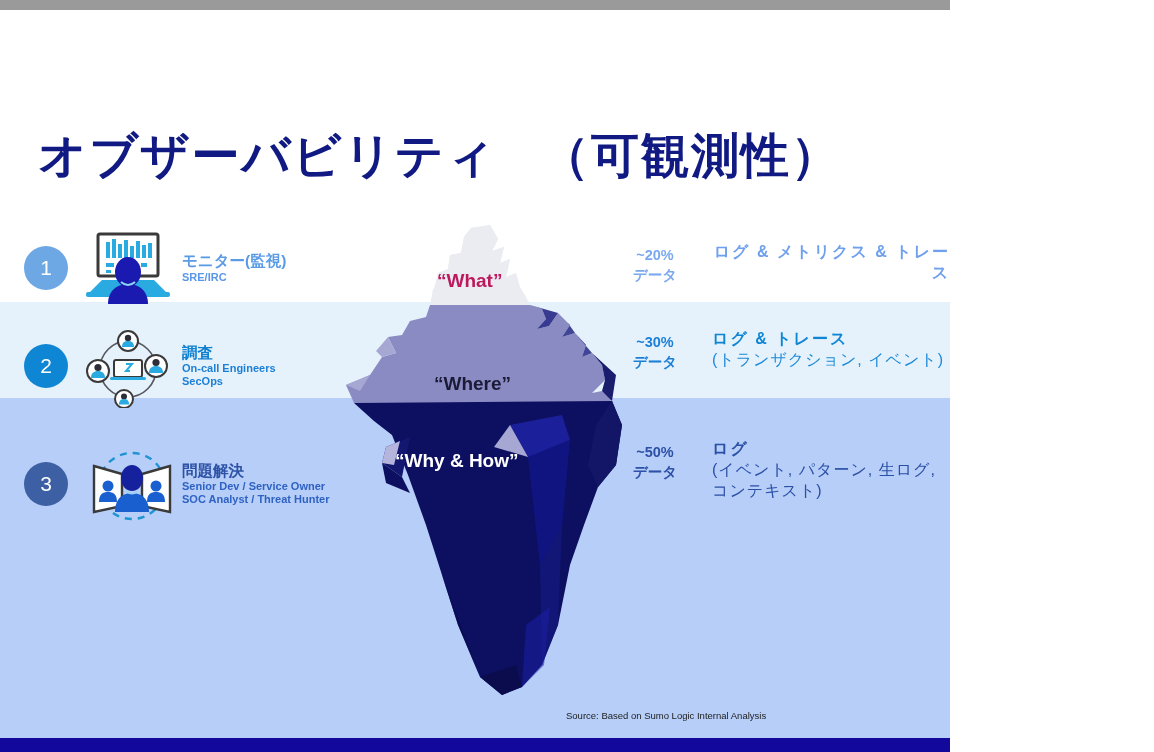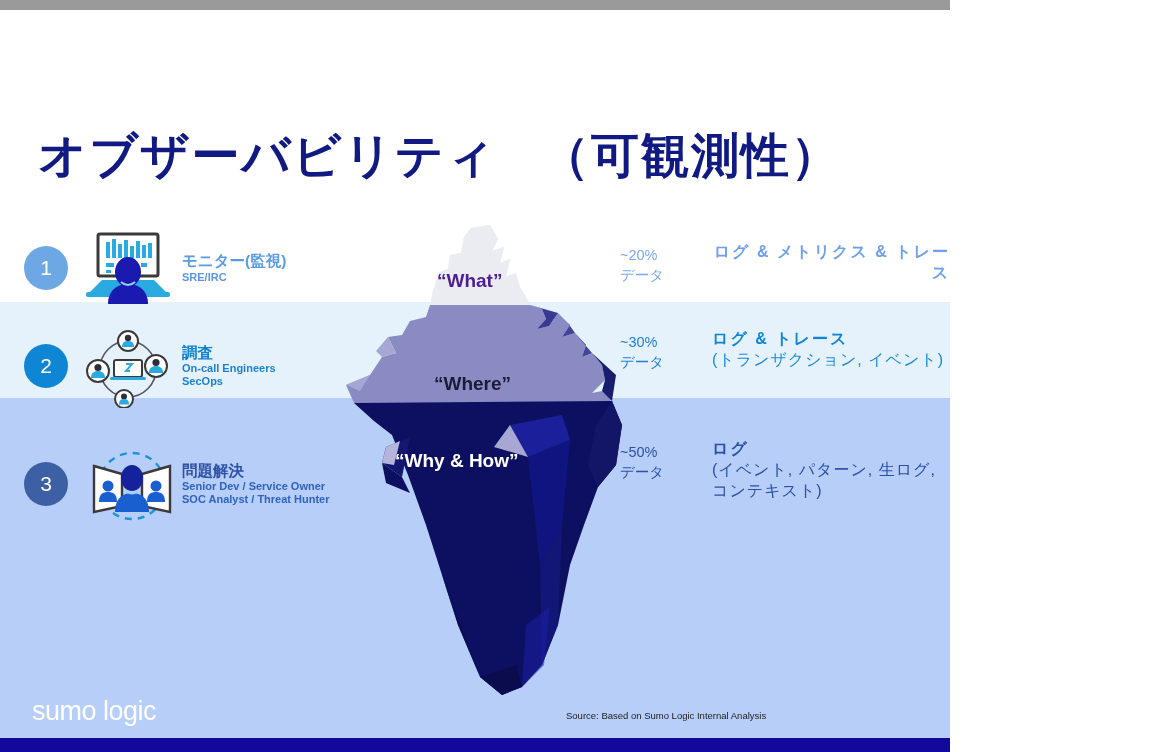--- a/index.html
+++ b/index.html
@@ -48,21 +48,21 @@
   .labels{margin-left:6px;line-height:1.18;}
   .lbl-main{font-size:15.5px;font-weight:700;color:#2a6fd0;}
   .lbl-sub{font-size:11px;font-weight:700;color:#5a97e8;}
   .lbl-sub.c2{color:#1c7fd6;}
   .lbl-sub.c3{color:#2f62c2;}
   .r1 .lbl-main{color:#5a9be6;}
   .r2 .lbl-main{color:#0f7fd0;}
   .r3 .lbl-main{color:#2d51a6;}
 
   
-  .pct{position:absolute;font-weight:400;font-size:14.5px;width:70px;line-height:1.35;}
+  .pct{position:absolute;font-weight:700;font-size:14.5px;text-align:center;width:70px;line-height:1.35;}
   .pct-1{left:620px;top:246px;color:#7aa9ef;}
   .pct-2{left:620px;top:333px;color:#1c7fd6;}
   .pct-3{left:620px;top:443px;color:#2d51a6;}
 
   .desc{position:absolute;line-height:1.3;}
   .desc-1{left:712px;top:242px;text-align:right;}
   .desc-2{left:712px;top:329px;}
   .desc-3{left:712px;top:439px;}
   .desc .d-main{font-size:16px;font-weight:700;letter-spacing:2px;}
   .desc .d-sub{font-size:16px;font-weight:400;letter-spacing:1px;}
@@ -71,21 +71,21 @@
   .desc-2 .d-main{color:#0f86d4;}
   .desc-2 .d-sub{color:#1c8ad8;}
   .desc-3 .d-main{color:#2a4fa6;}
   .desc-3 .d-sub{color:#2a4fa6;}
 
   
   .iceberg{position:absolute;left:330px;top:225px;width:340px;height:470px;}
   .iceberg svg{display:block;}
 
   .berg-label{position:absolute;font-weight:700;white-space:nowrap;}
-  .berg-what{left:437px;top:270px;font-size:19px;color:#4c1d95;}
+  .berg-what{left:437px;top:270px;font-size:19px;color:#be185d;}
   .berg-where{left:434px;top:353px;font-size:19px;color:#1b1b38;margin-top:20px;}
   .berg-why{left:395px;top:450px;font-size:19px;color:#ffffff;}
 
   
   .sumo{position:absolute;left:32px;top:696px;font-size:27px;font-weight:400;color:#ffffff;letter-spacing:-0.5px;}
   .source{position:absolute;left:566px;top:710px;font-size:9.5px;color:#1c1c1c;white-space:nowrap;}
   .ai-mark{position:absolute;left:1122px;top:716px;font-size:22px;font-style:italic;font-weight:700;
            color:#b03a3a;opacity:.62;letter-spacing:-1px;}
 </style>
 </head>
@@ -254,17 +254,16 @@
   <div class="desc desc-2">
     <div class="d-main">ログ &amp; トレース</div>
     <div class="d-sub">(トランザクション, イベント)</div>
   </div>
   <div class="desc desc-3">
     <div class="d-main">ログ</div>
     <div class="d-sub">(イベント, パターン, 生ログ, コンテキスト)</div>
   </div>
 
   <div class="bottombar"></div>
-  <div class="sumo">sumo logic</div>
   <div class="source">Source: Based on Sumo Logic Internal Analysis</div>
   <div class="ai-mark">ai</div>
 
 </div>
 
 </body></html>

